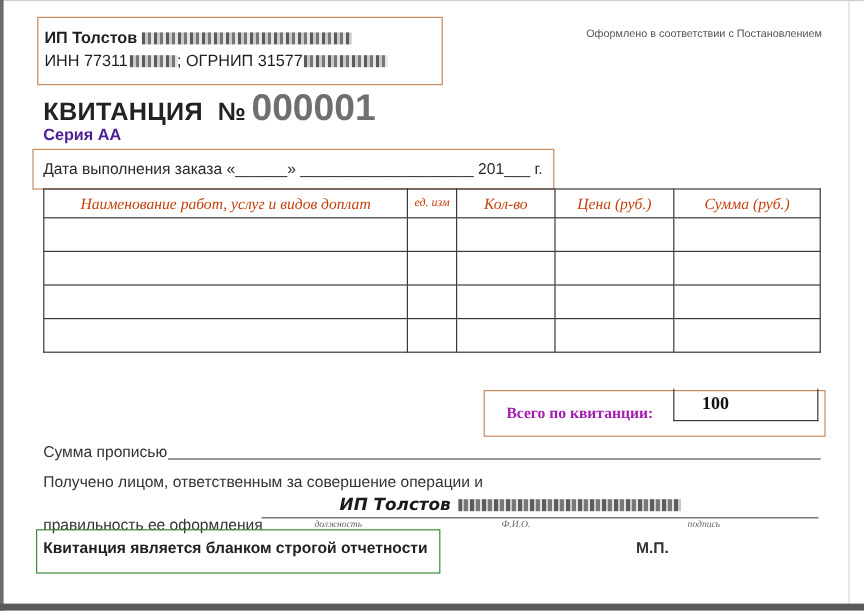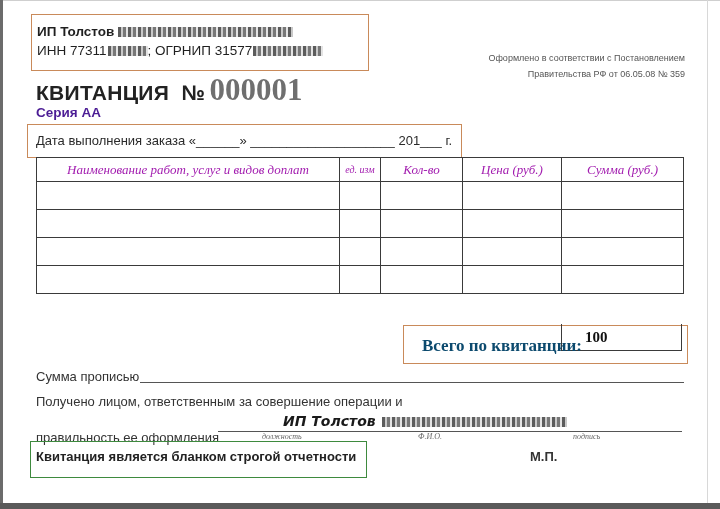--- a/index.html
+++ b/index.html
@@ -10,45 +10,45 @@
   .frame-top { position: absolute; left: 0; top: 0; width: 720px; height: 1px; background: #cfcfcf; }
 
   .abs { position: absolute; white-space: nowrap; }
 
   .orange-box { position: absolute; border: 1px solid #c98a5a; }
   .green-box { position: absolute; border: 1px solid #3e8a3e; }
 
   .org-line { font-size: 13.5px; color: #1f1f1f; }
   .blur { display: inline-block; height: 10px; vertical-align: middle; background: repeating-linear-gradient(90deg, #333 0 3px, #bbb 3px 5px, #555 5px 8px, #ddd 8px 10px); opacity: 0.8; margin-left: 4px; }
 
-  .legal { font-size: 9px; color: #555; text-align: right; line-height: 16px; margin-top: 30px; }
+  .legal { font-size: 9px; color: #555; text-align: right; line-height: 16px; }
 
   .title { font-size: 21px; font-weight: bold; color: #222; letter-spacing: 0.3px; }
-  .title-num { font-family: Liberation Serif, serif; font-size: 31px; font-weight: bold; color: #6f6f6f; }
+  .title-num { font-family: Liberation Sans, sans-serif; font-size: 31px; font-weight: bold; color: #6f6f6f; }
   .series { font-size: 13.5px; font-weight: bold; color: #4c1d95; }
 
   .date-line { font-size: 13px; color: #2a2a2a; }
 
   table.items { position: absolute; left: 36px; top: 157px; border-collapse: collapse; width: 648px; }
   table.items td, table.items th { border: 1.5px solid #3a3a3a; padding: 0; }
-  table.items th { height: 23px; font-family: "Liberation Serif", serif; font-style: italic; font-weight: normal; font-size: 13px; color: #a21caf; }
+  table.items th { height: 23px; font-family: "Liberation Serif", serif; font-style: italic; font-weight: normal; font-size: 13px; color: #c2410c; }
   table.items th.small { font-size: 10px; }
   table.items td { height: 27px; }
   .c-name { width: 302px; }
   .c-unit { width: 40px; }
   .c-qty { width: 81px; }
   .c-price { width: 98px; }
   .c-sum { width: 121px; }
   .hand { font-family: "DejaVu Sans", sans-serif; font-style: italic; font-weight: bold; font-size: 15.5px; color: #1a1a1a; padding-left: 16px !important; text-align: left; }
   .num { font-family: "Liberation Serif", serif; font-weight: bold; font-size: 15px; color: #111; text-align: left; }
   .num.qty { padding-left: 16px !important; }
   .num.price { padding-left: 24px !important; }
   .num.sum { padding-left: 24px !important; }
 
-  .total-label { font-family: "Liberation Serif", serif; font-weight: bold; font-size: 17px; color: #0c4a6e; }
+  .total-label { font-family: "Liberation Serif", serif; font-weight: bold; font-size: 13px; color: #a21caf; }
   .total-box { position: absolute; left: 561px; top: 324px; width: 121px; height: 27px; border: 1.5px solid #3a3a3a; border-top: none; box-sizing: border-box; }
   .total-value { font-family: "Liberation Serif", serif; font-weight: bold; font-size: 15px; color: #111; }
 
   .text-line { font-size: 13px; color: #333; }
   .underline { position: absolute; height: 1px; background: #555; }
   .sign-name { font-family: "DejaVu Sans", sans-serif; font-style: italic; font-weight: bold; font-size: 14px; color: #1a1a1a; }
   .caption { font-family: "Liberation Serif", serif; font-style: italic; font-size: 8px; color: #666; }
   .strict { font-size: 13px; font-weight: bold; color: #222; }
   .mp { font-size: 13px; font-weight: bold; color: #333; }
 </style>
@@ -63,21 +63,20 @@
 <div class="orange-box" style="left:31px; top:14px; width:336px; height:55px;"></div>
 <div class="abs org-line" style="left:37px; top:24px; font-weight:bold;">
   <span>ИП Толстов</span><span class="blur" style="width:175px;"></span>
 </div>
 <div class="abs org-line" style="left:37px; top:43px;">
   <span>ИНН 77311</span><span class="blur" style="width:40px; margin-left:1px;"></span><span>; ОГРНИП 31577</span><span class="blur" style="width:70px; margin-left:1px;"></span>
 </div>
 
 <div class="abs legal" style="right:35px; top:20px;">
   <div>Оформлено в соответствии с Постановлением</div>
-  <div>Правительства РФ от 06.05.08 № 359</div>
 </div>
 
 <div class="abs" style="left:36px; top:72px;">
   <span class="title" style="white-space:pre;">КВИТАНЦИЯ  №</span>
   <span class="title-num">000001</span>
 </div>
 <div class="abs series" style="left:36px; top:105px;">Серия АА</div>
 
 <div class="orange-box" style="left:27px; top:124px; width:433px; height:32px;"></div>
 <div class="abs date-line" style="left:36px; top:133px;">Дата выполнения заказа  «______» ____________________ 201___ г.</div>

